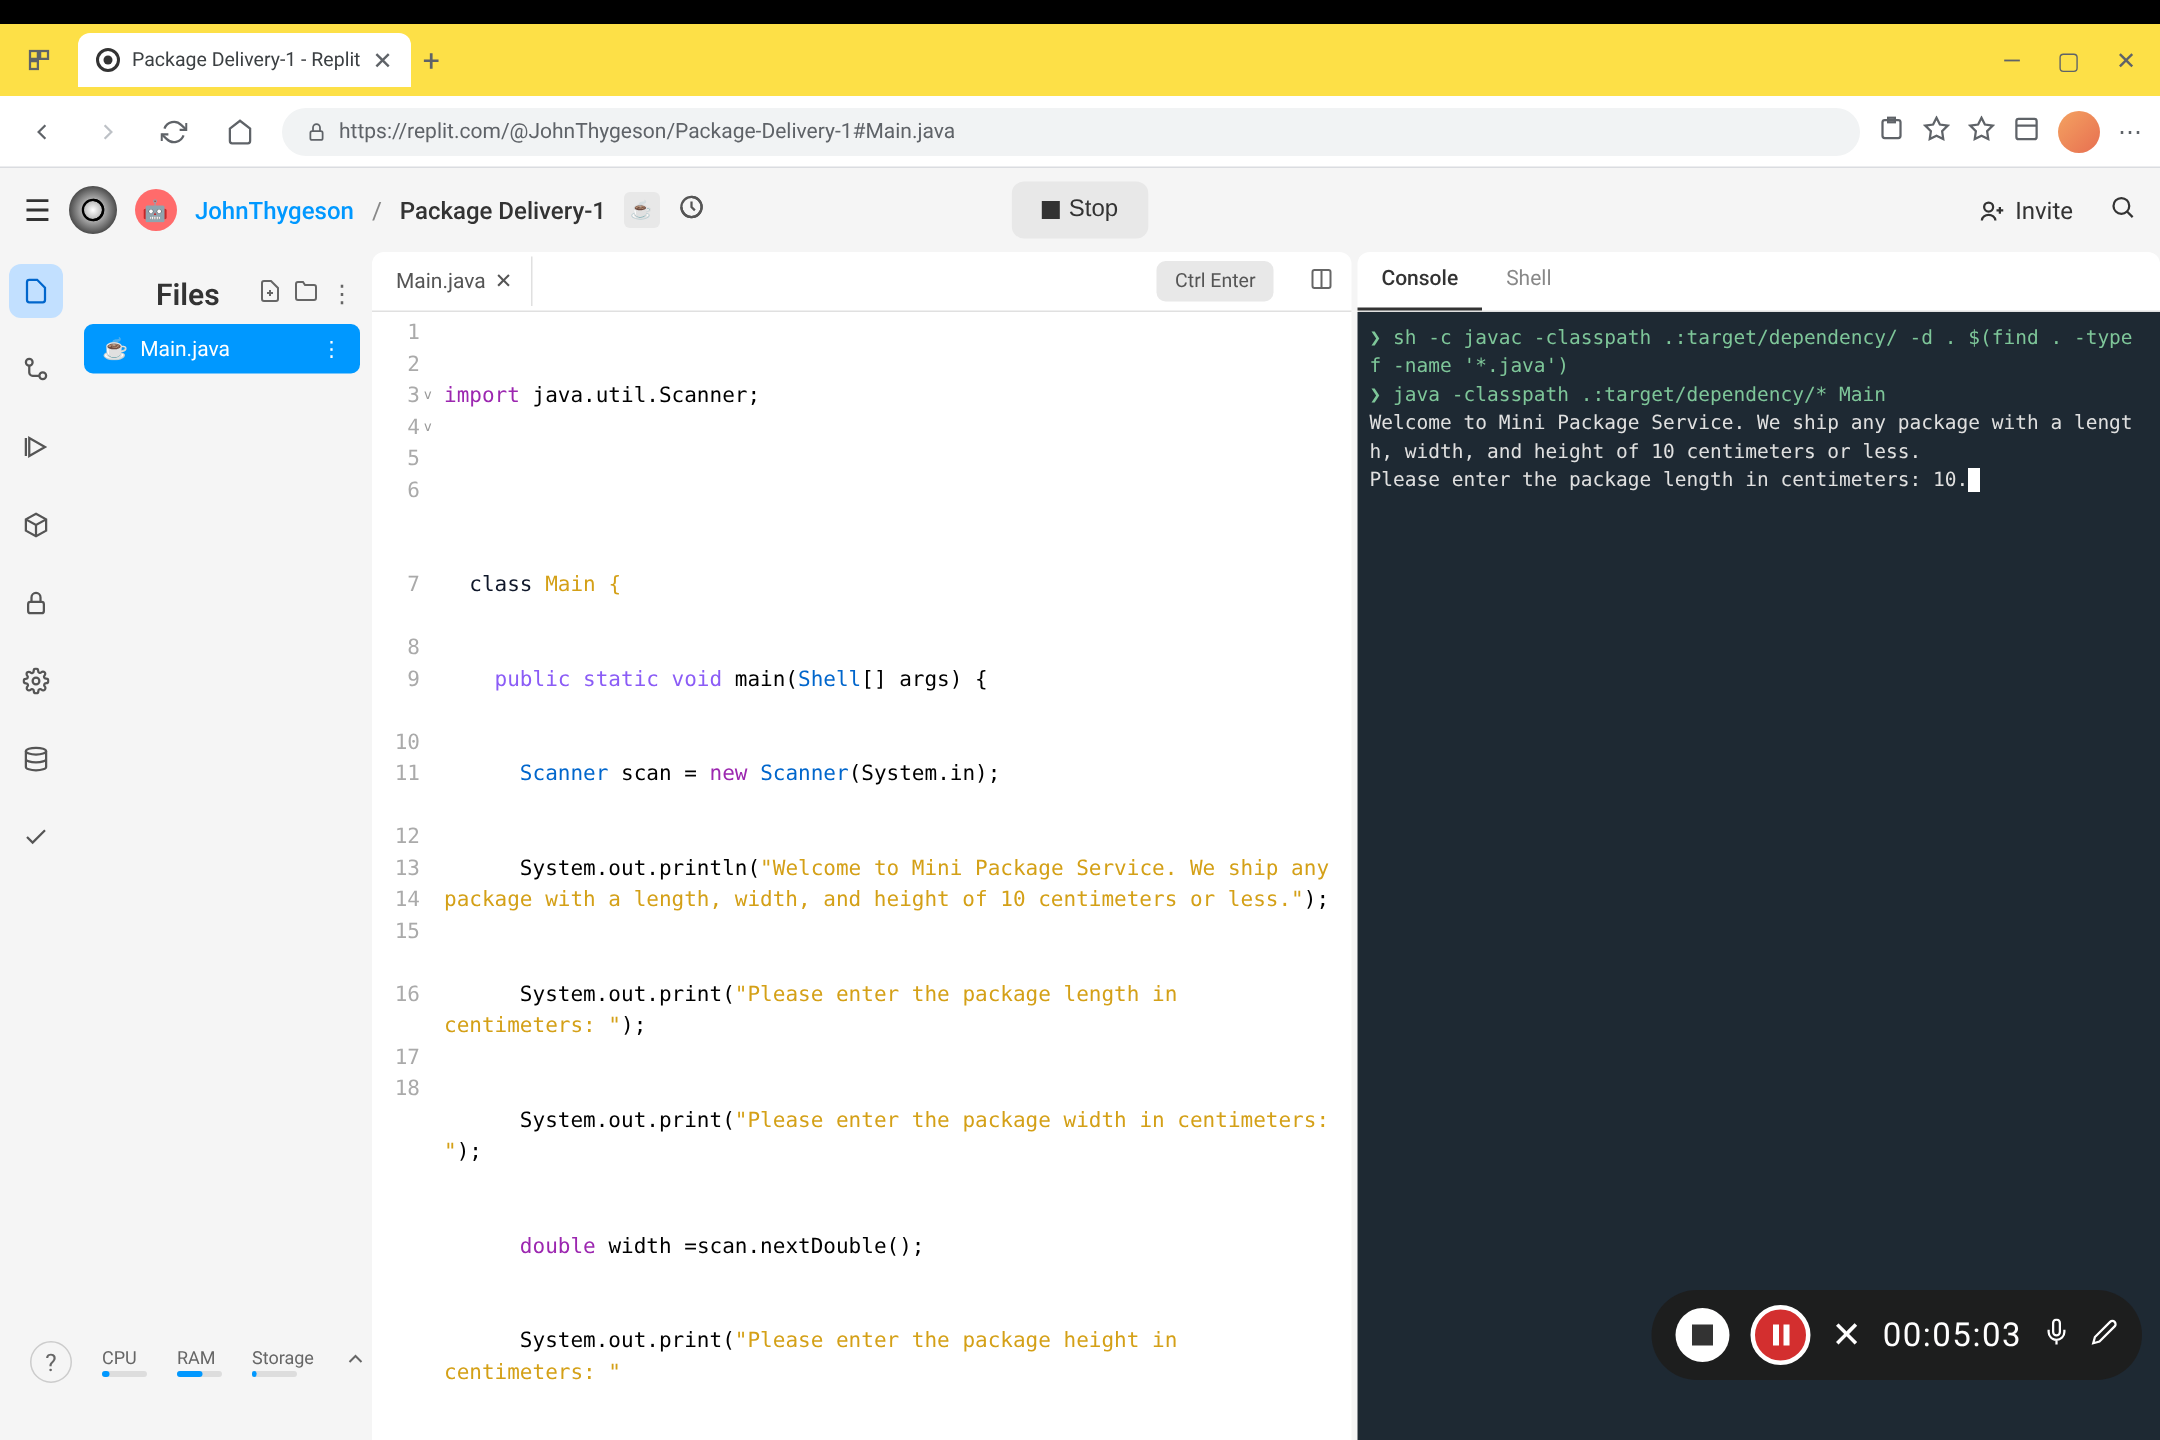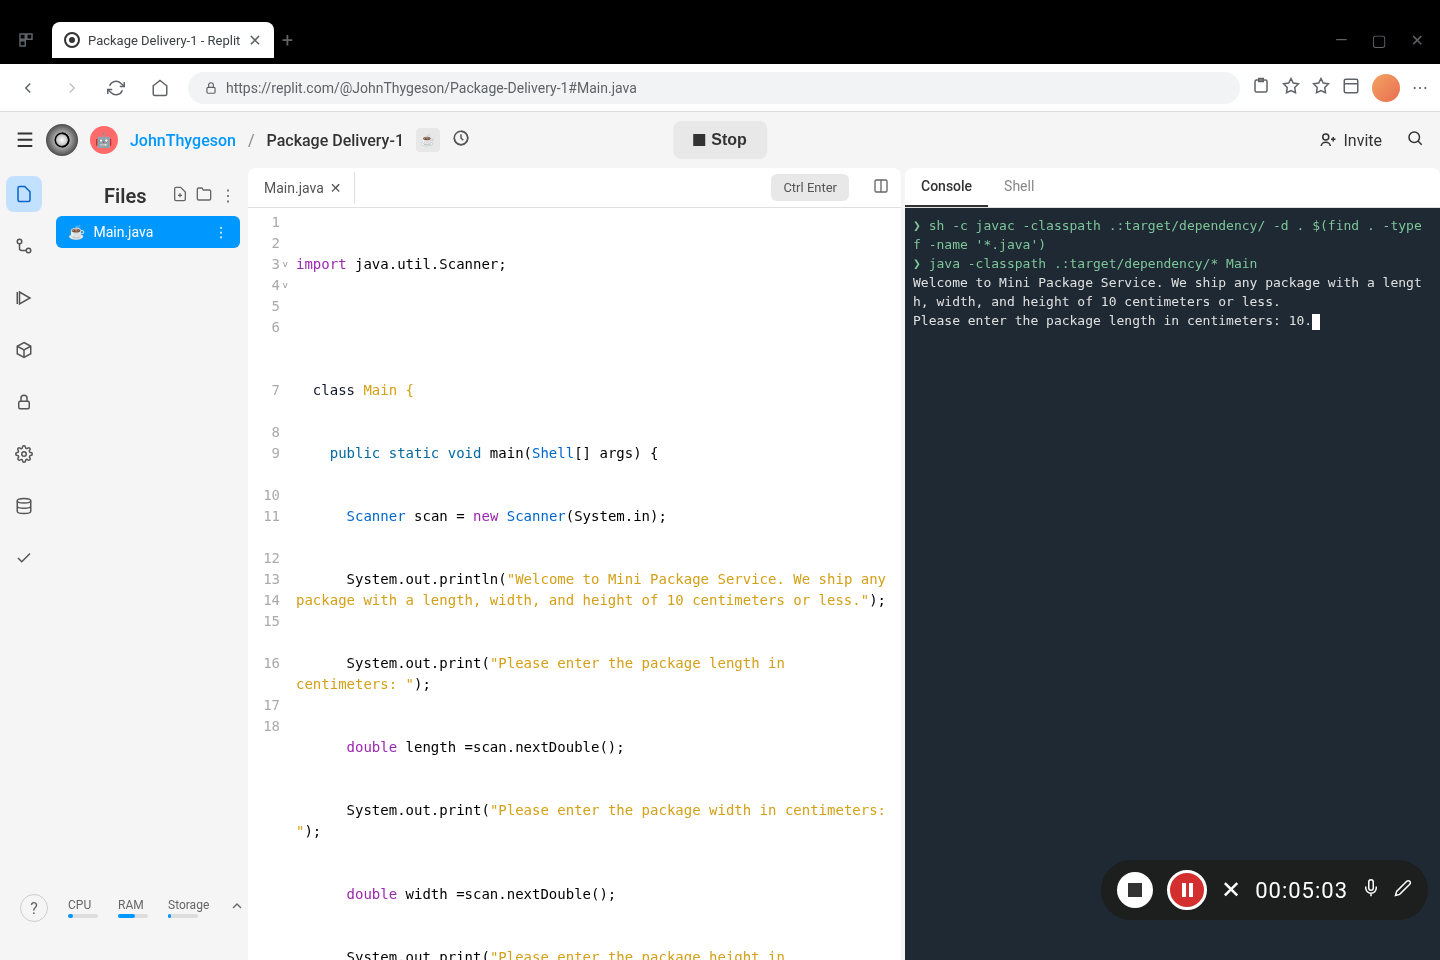--- a/index.html
+++ b/index.html
@@ -1,19 +1,19 @@
 <!DOCTYPE html>
 <html><head>
 <meta charset="utf-8">
 <style>
 * { margin: 0; padding: 0; box-sizing: border-box; }
 body { font-family: -apple-system, BlinkMacSystemFont, 'Segoe UI', Roboto, sans-serif; background: #202124; width: 1440px; height: 960px; overflow: hidden; position: relative; }
 
 
-.browser-top { background: #000000; height: 48px; display: flex; align-items: center; padding: 0 8px; }
+.browser-top { background: #fde047; height: 48px; display: flex; align-items: center; padding: 0 8px; }
 .tab-btn { width: 36px; height: 36px; display: flex; align-items: center; justify-content: center; border-radius: 4px; color: #5f6368; }
 .tab { background: #fff; border-radius: 8px 8px 0 0; padding: 8px 12px; display: flex; align-items: center; gap: 8px; margin-left: 8px; height: 36px; }
 .tab-favicon { width: 16px; height: 16px; border-radius: 50%; border: 2px solid #333; display: flex; align-items: center; justify-content: center; }
 .tab-favicon::after { content: ''; width: 6px; height: 6px; border-radius: 50%; background: #333; }
 .tab-title { font-size: 13px; color: #3c4043; }
 .tab-close { color: #5f6368; cursor: pointer; }
 .new-tab { color: #5f6368; margin-left: 8px; font-size: 20px; }
 .window-controls { margin-left: auto; display: flex; gap: 24px; color: #5f6368; padding-right: 8px; }
 
 .browser-toolbar { background: #fff; height: 48px; display: flex; align-items: center; padding: 0 12px; gap: 12px; border-bottom: 1px solid #dadce0; }
@@ -27,23 +27,23 @@
 .replit-app { background: #f5f5f5; height: calc(960px - 96px - 16px); display: flex; flex-direction: column; }
 .replit-header { height: 56px; display: flex; align-items: center; padding: 0 16px; gap: 12px; }
 .menu-icon { font-size: 20px; color: #333; }
 .replit-logo { width: 32px; height: 32px; border-radius: 50%; background: radial-gradient(#fff, #000); display: flex; align-items: center; justify-content: center; }
 .user-badge { width: 28px; height: 28px; border-radius: 50%; background: #ff6b6b; display: flex; align-items: center; justify-content: center; font-size: 14px; }
 .username { color: #0098ff; font-weight: 500; }
 .separator { color: #888; }
 .project-name { color: #333; font-weight: 500; }
 .java-badge { width: 24px; height: 24px; background: #e8e8e8; border-radius: 4px; display: flex; align-items: center; justify-content: center; font-size: 12px; }
 .history-icon { color: #555; }
-.stop-btn { background: #e8e8e8; border: none; padding: 10px 20px; border-radius: 8px; font-size: 16px; font-weight: 700; color: #333; display: flex; align-items: center; gap: 6px; position: absolute; left: 50%; transform: translateX(-50%); }
+.stop-btn { background: #e8e8e8; border: none; padding: 10px 20px; border-radius: 8px; font-size: 16px; font-weight: 400; color: #333; display: flex; align-items: center; gap: 6px; position: absolute; left: 50%; transform: translateX(-50%); }
 .stop-icon { width: 12px; height: 12px; background: #333; }
-.invite-btn { display: flex; align-items: flex-start; gap: 6px; color: #333; margin-left: auto; }
+.invite-btn { display: flex; align-items: flex-end; gap: 6px; color: #333; margin-left: auto; }
 .search-icon-hdr { color: #333; margin-left: 12px; }
 
 .replit-body { flex: 1; display: flex; overflow: hidden; }
 
 
 .sidebar { width: 48px; display: flex; flex-direction: column; align-items: center; padding-top: 8px; gap: 16px; }
 .sidebar-icon { width: 36px; height: 36px; display: flex; align-items: center; justify-content: center; border-radius: 8px; color: #555; }
 .sidebar-icon.active { background: #c2e0ff; color: #0066cc; }
 
 
@@ -62,21 +62,21 @@
 .layout-icon { margin-right: 8px; color: #666; }
 .editor-body { flex: 1; display: flex; font-family: 'Consolas', 'Monaco', monospace; font-size: 14px; line-height: 21px; overflow: auto; }
 .gutter { width: 40px; text-align: right; padding-right: 8px; color: #aaa; user-select: none; padding-top: 4px; }
 .gutter .ln { height: 21px; }
 .gutter .fold { position: relative; }
 .gutter .fold::after { content: 'v'; position: absolute; right: -8px; font-size: 9px; color: #999; }
 .code { flex: 1; padding: 4px 8px; white-space: pre-wrap; word-break: break-word; }
 .code .line { min-height: 21px; }
 .kw-import { color: #9c27b0; }
 .kw-class { color: #0f172a; }
-.kw-mod { color: #0369a1; }
+.kw-mod { color: #8b5cf6; }
 .kw-type { color: #9c27b0; }
 .kw-new { color: #9c27b0; }
 .cls-name { color: #d4a017; }
 .type { color: #0066cc; }
 .str { color: #d4a017; }
 
 
 .console-panel { width: 535px; display: flex; flex-direction: column; background: #fff; border-radius: 8px 8px 0 0; }
 .console-tabs { display: flex; border-bottom: 1px solid #e0e0e0; height: 40px; }
 .console-tab { padding: 10px 16px; font-size: 14px; color: #888; }
@@ -358,21 +358,20 @@
       <div class="ln">18</div>
     </div>
     <div class="code">
       <div class="line"><span class="kw-import">import</span><span> java.util.Scanner;</span></div>
       <div class="line"></div>
       <div class="line">  <span class="kw-class">class</span><span class="cls-name"> Main {</span></div>
       <div class="line">    <span class="kw-mod">public static void</span><span> main(</span><span class="type">Shell</span><span>[] args) {</span></div>
       <div class="line">      <span class="type">Scanner</span><span> scan = </span><span class="kw-new">new </span><span class="type">Scanner</span><span>(System.in);</span></div>
       <div class="line">      <span>System.out.println(</span><span class="str">"Welcome to Mini Package Service. We ship any package with a length, width, and height of 10 centimeters or less."</span><span>);</span></div>
       <div class="line">      <span>System.out.print(</span><span class="str">"Please enter the package length in centimeters: "</span><span>);</span></div>
-      <div class="line">      <span class="kw-type">double</span><span> length =scan.nextDouble();</span></div>
       <div class="line">      <span>System.out.print(</span><span class="str">"Please enter the package width in centimeters: "</span><span>);</span></div>
       <div class="line">      <span class="kw-type">double</span><span> width =scan.nextDouble();</span></div>
       <div class="line">      <span>System.out.print(</span><span class="str">"Please enter the package height in centimeters: "</span></div>
       
       
       
       
       
       
       

